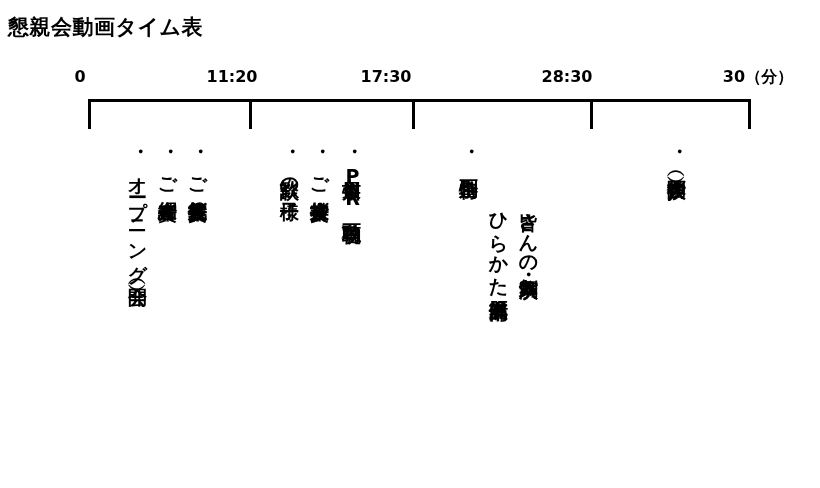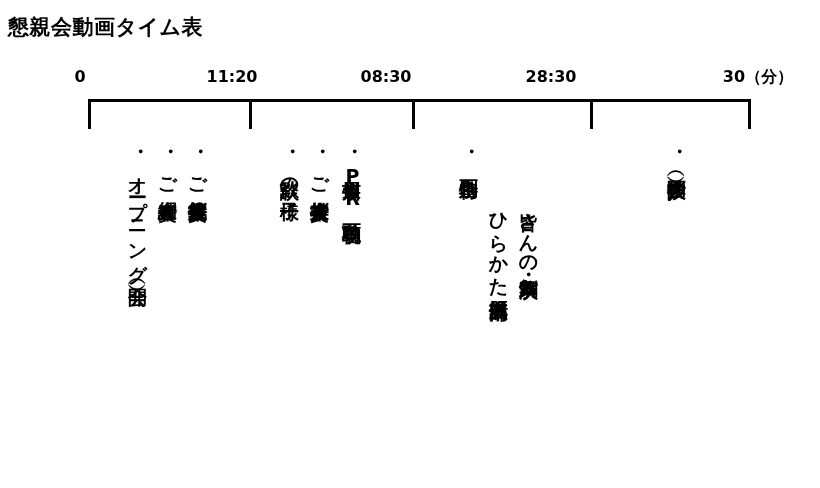--- a/index.html
+++ b/index.html
@@ -76,22 +76,22 @@
 </style>
 </head>
 <body>
 
 <div id="page">
 
   <div id="title">懇親会動画タイム表</div>
 
   <div class="tick-label first" style="left:80px;">0</div>
   <div class="tick-label" style="left:232px;">11:20</div>
-  <div class="tick-label" style="left:386px;">08:30</div>
-  <div class="tick-label" style="left:551px;">28:30</div>
+  <div class="tick-label" style="left:386px;">17:30</div>
+  <div class="tick-label" style="left:567px;">28:30</div>
   <div class="tick-label" style="left:758px;">30（分）</div>
 
   <div id="axis-line"></div>
   <div class="tick-mark" style="left:88px;"></div>
   <div class="tick-mark" style="left:249px;"></div>
   <div class="tick-mark" style="left:412px;"></div>
   <div class="tick-mark" style="left:590px;"></div>
   <div class="tick-mark" style="left:748px;"></div>
 
   <div class="dot" style="left:131px; top:135px;">・</div>

